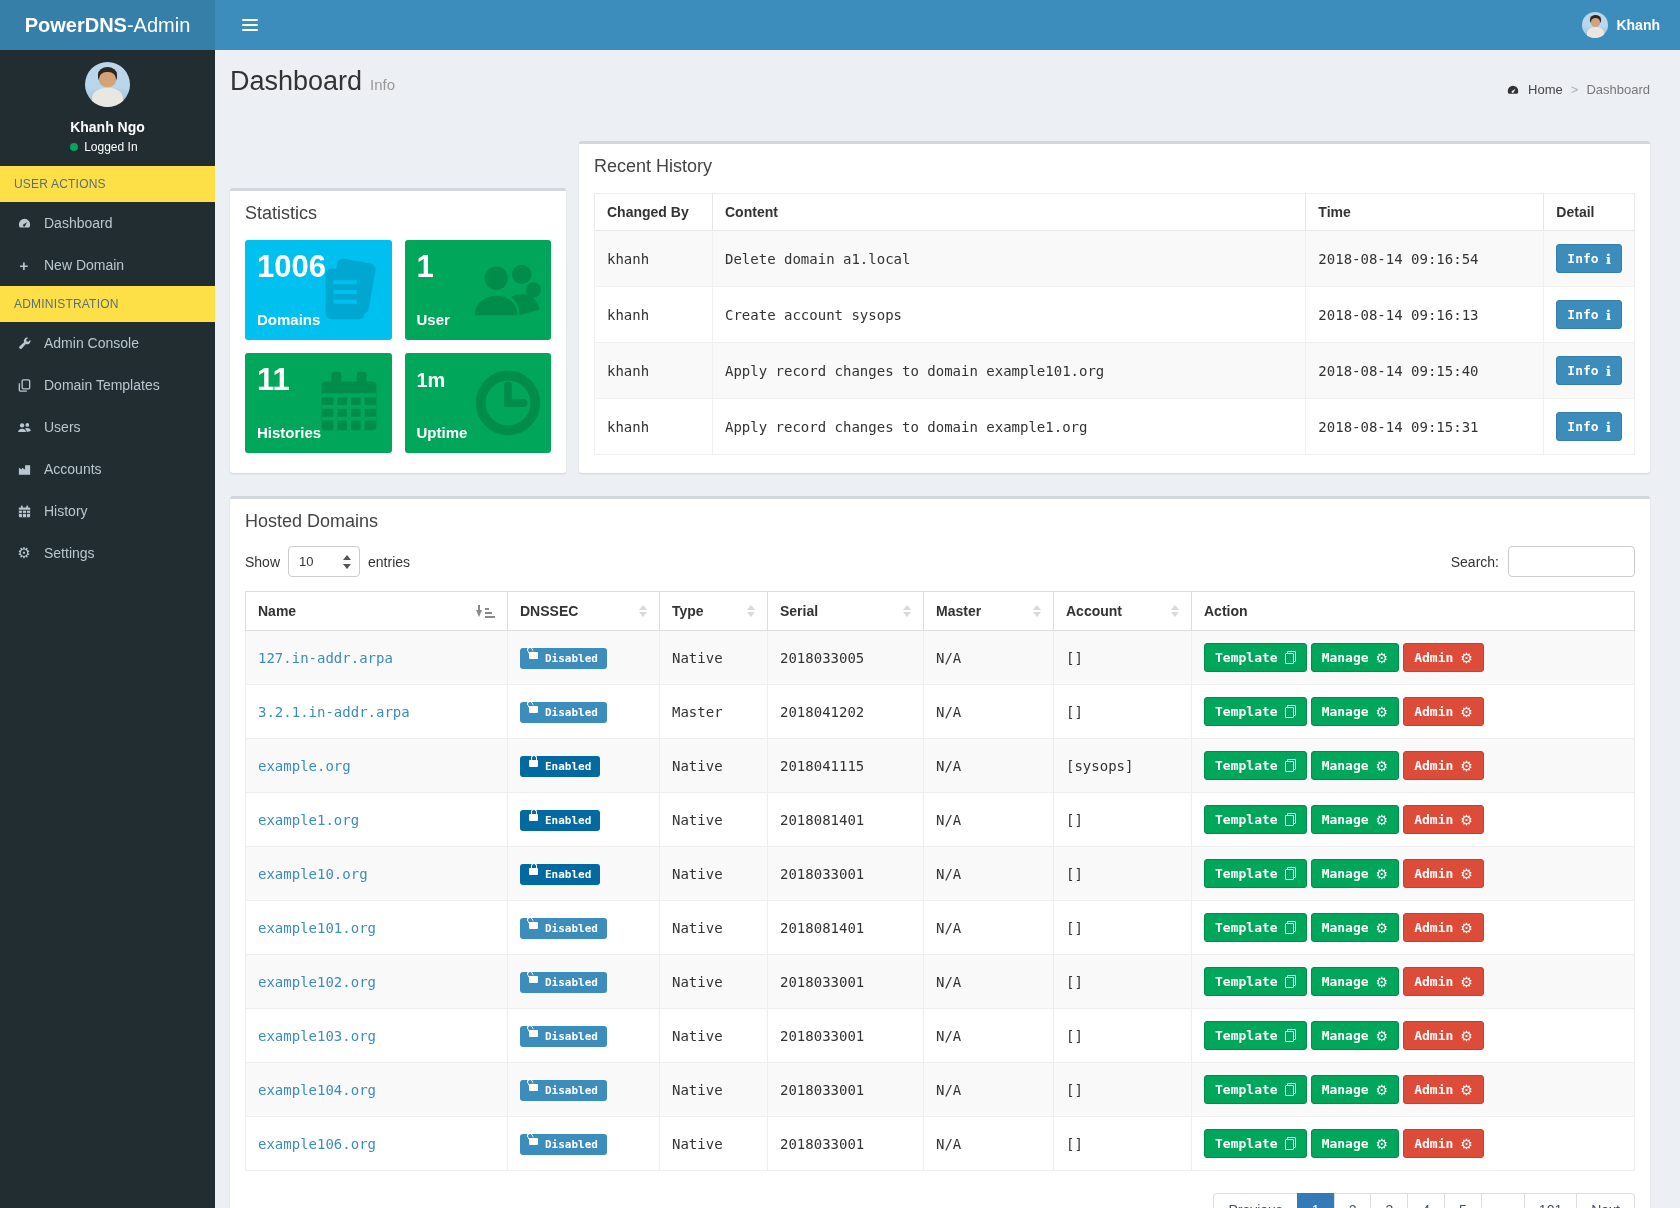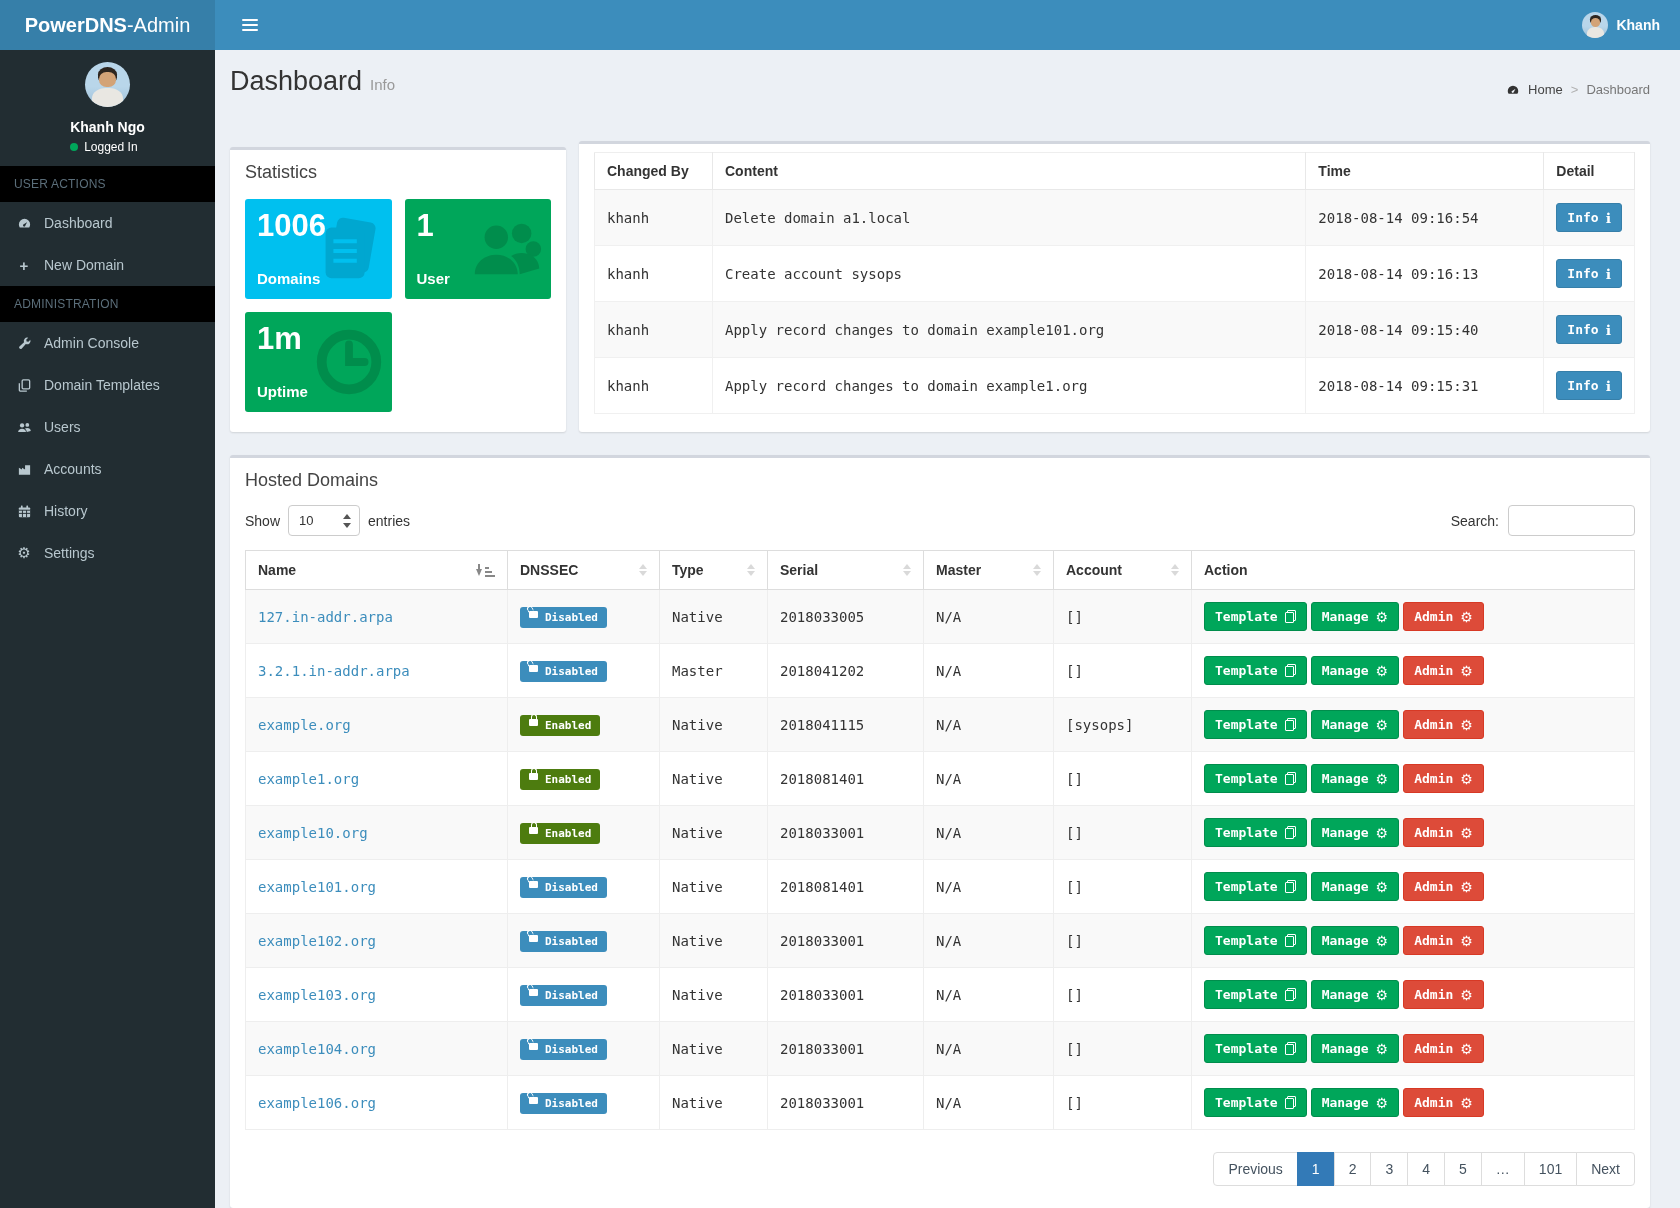--- a/index.html
+++ b/index.html
@@ -32,21 +32,21 @@
   .page { flex:1; display:flex; flex-direction:column; min-width:0; }
   .content { flex:1; padding:0 30px 0 15px; }
 
   
   .user-panel { display:flex; align-items:center; gap:12px; padding:12px 12px;flex-direction:column; }
   .user-panel .avatar { width:45px; height:45px; }
   .user-panel .info { color:#fff; }
   .user-panel .info .nm { font-size:14px; font-weight:bold; margin-bottom:5px; }
   .user-panel .info .st { font-size:12px; display:flex; align-items:center; gap:6px; }
   .dot { width:8px; height:8px; border-radius:50%; background:#00a65a; display:inline-block; }
-  .menu-header { background:#000000; color:#5b6e7a; font-size:12px; padding:11px 14px; letter-spacing:.2px; }
+  .menu-header { background:#fde047; color:#5b6e7a; font-size:12px; padding:11px 14px; letter-spacing:.2px; }
   .menu-item { display:flex; align-items:center; gap:11px; padding:13px 15px; color:#b8c7ce; font-size:14px; cursor:pointer; }
   .mi-ic { width:18px; height:16px; display:inline-flex; align-items:center; justify-content:center; color:#b8c7ce; font-size:15px; }
   .mi-ic svg { width:15px; height:15px; }
 
   
   .content-header { display:flex; align-items:flex-end; justify-content:space-between; padding:16px 0 12px 0; }
   .ch-title { font-size:27px; color:#333; font-weight:500; }
   .ch-title .sub { font-size:15px; color:#999; font-weight:normal; margin-left:8px; }
   .breadcrumb { display:flex; align-items:center; gap:8px; font-size:13px; color:#444; }
   .breadcrumb .sep { color:#b0b0b0; }
@@ -116,21 +116,21 @@
   .sort-amount { display:inline-flex; gap:3px; align-items:flex-end; }
   .sort-amount .arrow { width:0; border-left:3.5px solid transparent; border-right:3.5px solid transparent; border-top:7px solid #888; margin-bottom:1px; position:relative; }
   .sort-amount .stem { width:2px; height:6px; background:#888; margin:0 -7px 7px -5px; }
   .sort-amount .bars { display:flex; flex-direction:column; gap:2px; align-items:flex-start; }
   .sort-amount .bars i { display:block; height:2px; background:#888; }
   .sort-amount .bars i:nth-child(1){width:4px;} .sort-amount .bars i:nth-child(2){width:7px;} .sort-amount .bars i:nth-child(3){width:10px;}
 
   
   .badge { display:inline-flex; align-items:flex-start; border-radius:3px; color:#fff; font-family:"DejaVu Sans Mono", monospace; font-weight:bold; font-size:11px; padding:4px 9px; }
   .badge[data-status="Disabled"] { background:#3c8dbc; }
-  .badge[data-status="Enabled"]  { background:#4d7c0f; }
+  .badge[data-status="Enabled"]  { background:#0369a1; }
   .lock { position:relative; display:inline-block; width:9px; height:7px; background:#fff; border-radius:1px; margin-right:7px; }
   .lock::before { content:""; position:absolute; left:1.5px; top:-5px; width:4px; height:5px; border:1.5px solid #fff; border-bottom:none; border-radius:4px 4px 0 0; }
   .badge[data-status="Disabled"] .lock::before { left:-2.5px; transform:rotate(-28deg); }
 
   .actions { white-space:nowrap; }
   .actions .btn { margin-right:4px; }
 
   
   .hd-foot { display:flex; justify-content:flex-end; padding:22px 15px 4px; }
   .pagination { display:flex; }
@@ -305,33 +305,48 @@
                       <g fill="#008d4c">
                         <circle cx="14" cy="14" r="6"></circle>
                         <circle cx="27" cy="12" r="5"></circle>
                         <circle cx="33" cy="20" r="4"></circle>
                         <path d="M3 33c0-6 5-10 11-10s11 4 11 10zM26 33c0-4-1.6-7.4-4.4-9.4 1.5-1 3.4-1.6 5.4-1.6 5 0 9 3.4 9 8z"></path>
                       </g>
                     </svg></div>
                 <div class="sb-label">User</div>
               </div>
               <div class="small-box green">
+                <div class="sb-value">11</div>
+                <div class="sb-icon"><svg viewBox="0 0 40 40">
+                      <g fill="#008d4c">
+                        <rect x="6" y="9" width="28" height="25" rx="2"></rect>
+                        <rect x="11" y="4" width="5" height="8" rx="1.6"></rect>
+                        <rect x="24" y="4" width="5" height="8" rx="1.6"></rect>
+                      </g>
+                      <g stroke="#00a65a" stroke-width="2">
+                        <path d="M6 16h28M13 16v18M20 16v18M27 16v18M6 22h28M6 28h28"></path>
+                      </g>
+                    </svg></div>
+                <div class="sb-label">Histories</div>
+              </div>
+              <div class="small-box green">
                 <div class="sb-value">1m</div>
                 <div class="sb-icon"><svg viewBox="0 0 40 40">
                       <g fill="none" stroke="#008d4c" stroke-width="5">
                         <circle cx="20" cy="20" r="14"></circle>
                         <path d="M20 11v9h8" stroke-width="4" stroke-linecap="round"></path>
                       </g>
                     </svg></div>
                 <div class="sb-label">Uptime</div>
               </div>
             </div>
           </div>
 
           <div class="panel rh-panel">
+            <div class="p-title">Recent History</div>
             <table class="rh-table">
               <thead>
                 <tr>
                   <th class="col-changed">Changed By</th>
                   <th>Content</th>
                   <th class="col-time">Time</th>
                   <th class="col-detail">Detail</th>
                 </tr>
               </thead>
               <tbody>

